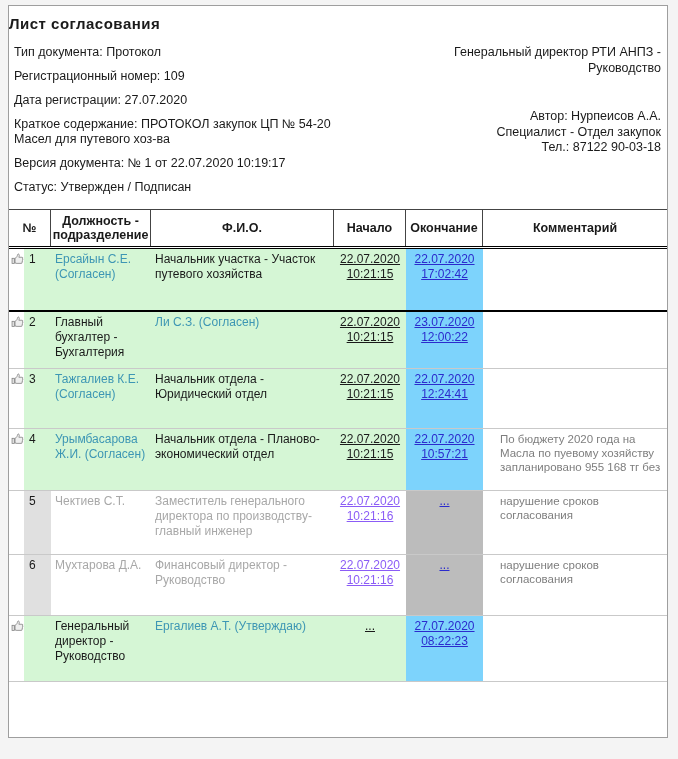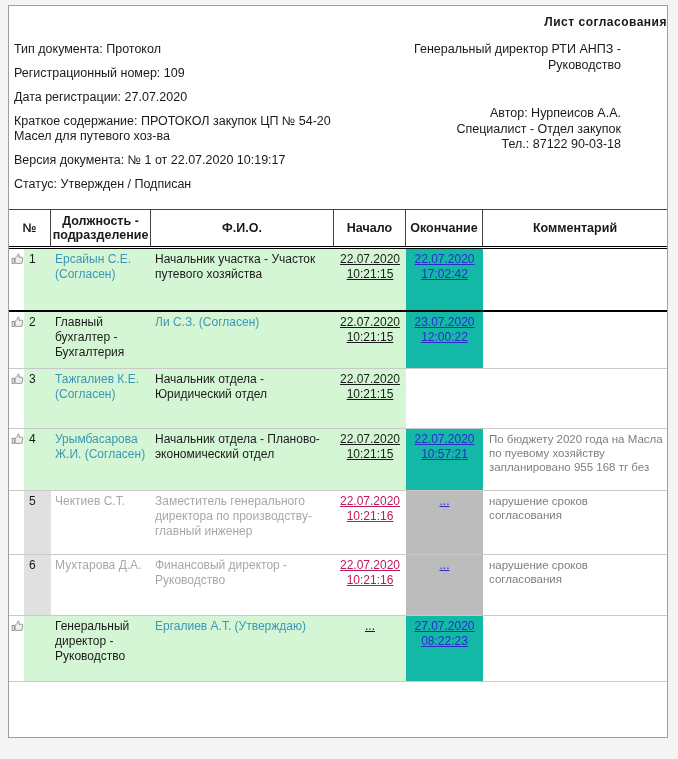--- a/index.html
+++ b/index.html
@@ -1,20 +1,20 @@
 <!DOCTYPE html>
 <html><head>
 <meta charset="utf-8">
 <style>
   html,body { margin:0; padding:0; background:#f4f4f4; width:678px; height:759px;
               font-family:"Liberation Sans", sans-serif; color:#1a1a1a; overflow:hidden; }
   .doc { position:relative; width:660px; height:733px; margin:5px 0 0 8px;
          background:#fff; border:1px solid #9e9e9e; box-sizing:border-box; }
-  .title { text-align:right; font-weight:bold; font-size:12px; padding-top:9px; letter-spacing:.5px; }
-  .info { display:flex; justify-content:flex-start; padding:13px 6px 0 5px; }
+  .title { text-align:left; font-weight:bold; font-size:15px; padding-top:9px; letter-spacing:.5px; }
+  .info { display:flex; justify-content:space-between; padding:13px 6px 0 5px; }
   .info-left { width:352px; font-size:12.5px; }
   .info-left .field { margin-bottom:9px; line-height:15px; }
   .info-right { width:255px; text-align:right; font-size:12.5px; }
   .info-right .line { line-height:15.5px; }
   .author-block { margin-top:33px; }
 
   .tbl { position:absolute; top:203px; left:0; right:0; border-top:1px solid #444; }
   .thead { display:grid; grid-template-columns:42px 100px 183px 72px 77px auto;
            height:36px; border-bottom:3px double #000; font-weight:bold; font-size:12.5px; }
   .thead > div { display:flex; align-items:center; justify-content:center;
@@ -24,28 +24,28 @@
   .row { display:grid; grid-template-columns:15px 27px 100px 183px 72px 77px auto;
          border-bottom:1px solid #c9c9c9; box-sizing:border-box; }
   .row.black-sep { border-bottom:2px solid #000; }
   .c { padding:3px 4px 2px 4px; font-size:12px; line-height:15px; box-sizing:border-box; }
   .icon-c { padding:3px 0 0 2px; }
   .num-c { padding-left:5px; }
   .name-c { color:#3d96b4; }
   .start-c, .end-c { text-align:center; }
   .start-link { text-decoration:underline; color:#1a1a1a; cursor:pointer; }
   .end-link { text-decoration:underline; color:#2b2bcd; cursor:pointer; }
-  .comment-c { color:#7e7e7e; font-size:11.5px; line-height:14px; padding-left:6px; }
+  .comment-c { color:#7e7e7e; font-size:11.5px; line-height:14px; padding-left:17px; }
 
   .appr .num-c, .appr .name-c, .appr .pos-c, .appr .start-c { background:#d5f6d5; }
-  .appr .end-c { background:#14b8a6; }
+  .appr .end-c { background:#7dd3fc; }
   .pend .num-c { background:#e0e0e0; }
   .pend .name-c { color:#a8a8a8; }
   .pend .pos-c { color:#a8a8a8; }
-  .pend .start-link { color:#be185d; }
+  .pend .start-link { color:#8b5cf6; }
   .pend .end-c { background:#bcbcbc; }
 
   .thumb { width:14px; height:14px; display:inline-block; }
 </style>
 </head>
 <body>
 
 <div class="doc">
   <div class="title">Лист согласования</div>
 
@@ -115,20 +115,21 @@
       <div class="c icon-c">
         <span class="thumb"><svg viewBox="0 0 16 16" width="14" height="14">
               <rect x="1.2" y="7.2" width="2.6" height="5.8" fill="#e6e6e6" stroke="#808080" stroke-width="0.9"></rect>
               <path d="M4.6 12.6 V7.3 C6.1 6.5 7 5.2 7.3 3.9 c.15-.6.2-1.7.9-1.7 .8 0 1.3.7 1.3 1.5 0 1-.5 2.3-.5 2.3 h3.6 c.55 0 .95.4.95.9 s-.35.85-.85.9 c.5.1.8.5.8 1 0 .5-.4.85-.9.9 .4.1.6.5.6.9 0 .5-.4.8-.9.85 .3.1.5.4.5.75 0 .5-.45.8-1 .8 H6.9 c-1 0-1.7-.2-2.3-.5 z" fill="#efefef" stroke="#808080" stroke-width="0.9"></path>
             </svg></span>
       </div>
       <div class="c num-c">3</div>
       <div class="c name-c">Тажгалиев К.Е. (Согласен)</div>
       <div class="c pos-c">Начальник отдела - Юридический отдел</div>
       <div class="c start-c"><span class="start-link">22.07.2020 10:21:15</span></div>
+      <div class="c end-c"><span class="end-link">22.07.2020 12:24:41</span></div>
       <div class="c comment-c"></div>
     </div>
 
     <div class="row appr" style="height:62px">
       <div class="c icon-c">
         <span class="thumb"><svg viewBox="0 0 16 16" width="14" height="14">
               <rect x="1.2" y="7.2" width="2.6" height="5.8" fill="#e6e6e6" stroke="#808080" stroke-width="0.9"></rect>
               <path d="M4.6 12.6 V7.3 C6.1 6.5 7 5.2 7.3 3.9 c.15-.6.2-1.7.9-1.7 .8 0 1.3.7 1.3 1.5 0 1-.5 2.3-.5 2.3 h3.6 c.55 0 .95.4.95.9 s-.35.85-.85.9 c.5.1.8.5.8 1 0 .5-.4.85-.9.9 .4.1.6.5.6.9 0 .5-.4.8-.9.85 .3.1.5.4.5.75 0 .5-.45.8-1 .8 H6.9 c-1 0-1.7-.2-2.3-.5 z" fill="#efefef" stroke="#808080" stroke-width="0.9"></path>
             </svg></span>
       </div>

